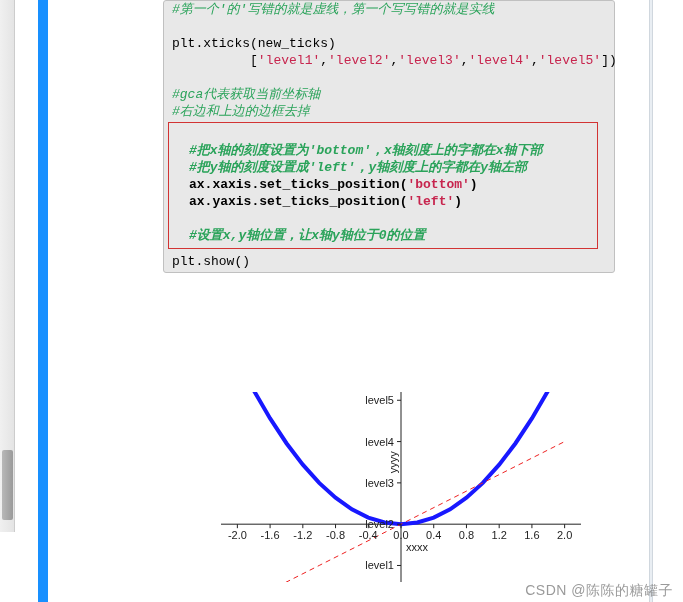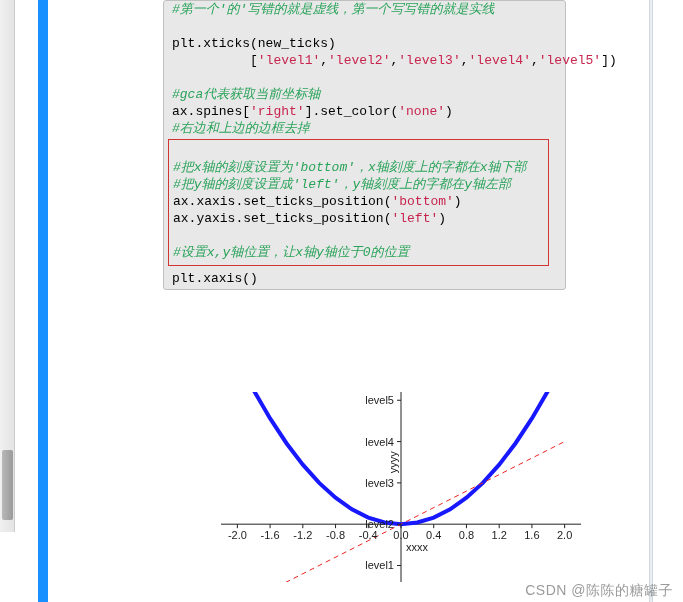--- a/index.html
+++ b/index.html
@@ -54,34 +54,35 @@
     left: 48px;
     top: 0;
     width: 602px;
   }
   .code-block {
     background: #e8e8e8;
     border: 1px solid #c0c0c0;
     border-radius: 3px;
     padding: 0 0 2px 0;
     margin-left: 115px;
-    width: 403px;
+    width: 452px;
     position: relative;
     font-size: 13px;
     line-height: 17px;
     font-family: "Courier New", "SimSun", monospace;
   }
   .line { padding: 0 8px; min-height: 17px; white-space: pre; }
   .cmt { color: #2aa35a; font-style: italic; }
   .str { color: #c7254e; }
   .op  { color: #8b8b00; }
   .redbox {
     border: 1px solid #d23333;
-    padding: 2px 0 4px 0;
+    padding: 2px 0 4px 16px;
     margin: 2px 16px 4px 4px;
+    font-weight: bold;
   }
   .redbox .line { padding-left: 4px; }
   
   .chart-wrap {
     position: absolute;
     left: 153px;
     top: 388px;
     width: 400px;
     height: 212px;
   }
@@ -108,33 +109,32 @@
 <div class="right-blue-bar"></div>
 
 <div class="content-col">
   <div class="code-block">
     <div class="line cmt">#第一个'的'写错的就是虚线，第一个写写错的就是实线</div>
     <div class="line"></div>
     <div class="line">plt.xticks(new_ticks)</div>
     <div class="line"><span>          [</span><span class="str">'level1'</span><span>,</span><span class="str">'level2'</span><span>,</span><span class="str">'level3'</span><span>,</span><span class="str">'level4'</span><span>,</span><span class="str">'level5'</span><span>])</span></div>
     <div class="line"></div>
     <div class="line cmt">#gca代表获取当前坐标轴</div>
-    <div class="line"><span>ax.spines[</span><span class="str">'right'</span><span>].set_color(</span><span class="str">'none'</span><span>)</span></div>
     <div class="line cmt">#右边和上边的边框去掉</div>
 
     <div class="redbox">
       <div class="line"></div>
       <div class="line cmt">#把x轴的刻度设置为'bottom'，x轴刻度上的字都在x轴下部</div>
       <div class="line cmt">#把y轴的刻度设置成'left'，y轴刻度上的字都在y轴左部</div>
       <div class="line"><span>ax.xaxis.set_ticks_position(</span><span class="str">'bottom'</span><span>)</span></div>
       <div class="line"><span>ax.yaxis.set_ticks_position(</span><span class="str">'left'</span><span>)</span></div>
       <div class="line"></div>
       <div class="line cmt">#设置x,y轴位置，让x轴y轴位于0的位置</div>
     </div>
-    <div class="line">plt.xaxis()</div>
+    <div class="line">plt.show()</div>
   </div>
 
   <div class="chart-wrap">
     <svg id="chart-svg" width="400" height="212" viewBox="0 0 400 212">
         <defs>
           <clipPath id="clip">
             <rect x="20" y="4" width="360" height="190"></rect>
           </clipPath>
         </defs>
         <line x1="20" y1="136.17391304347825" x2="380" y2="136.17391304347825" stroke="#222" stroke-width="1"></line>

